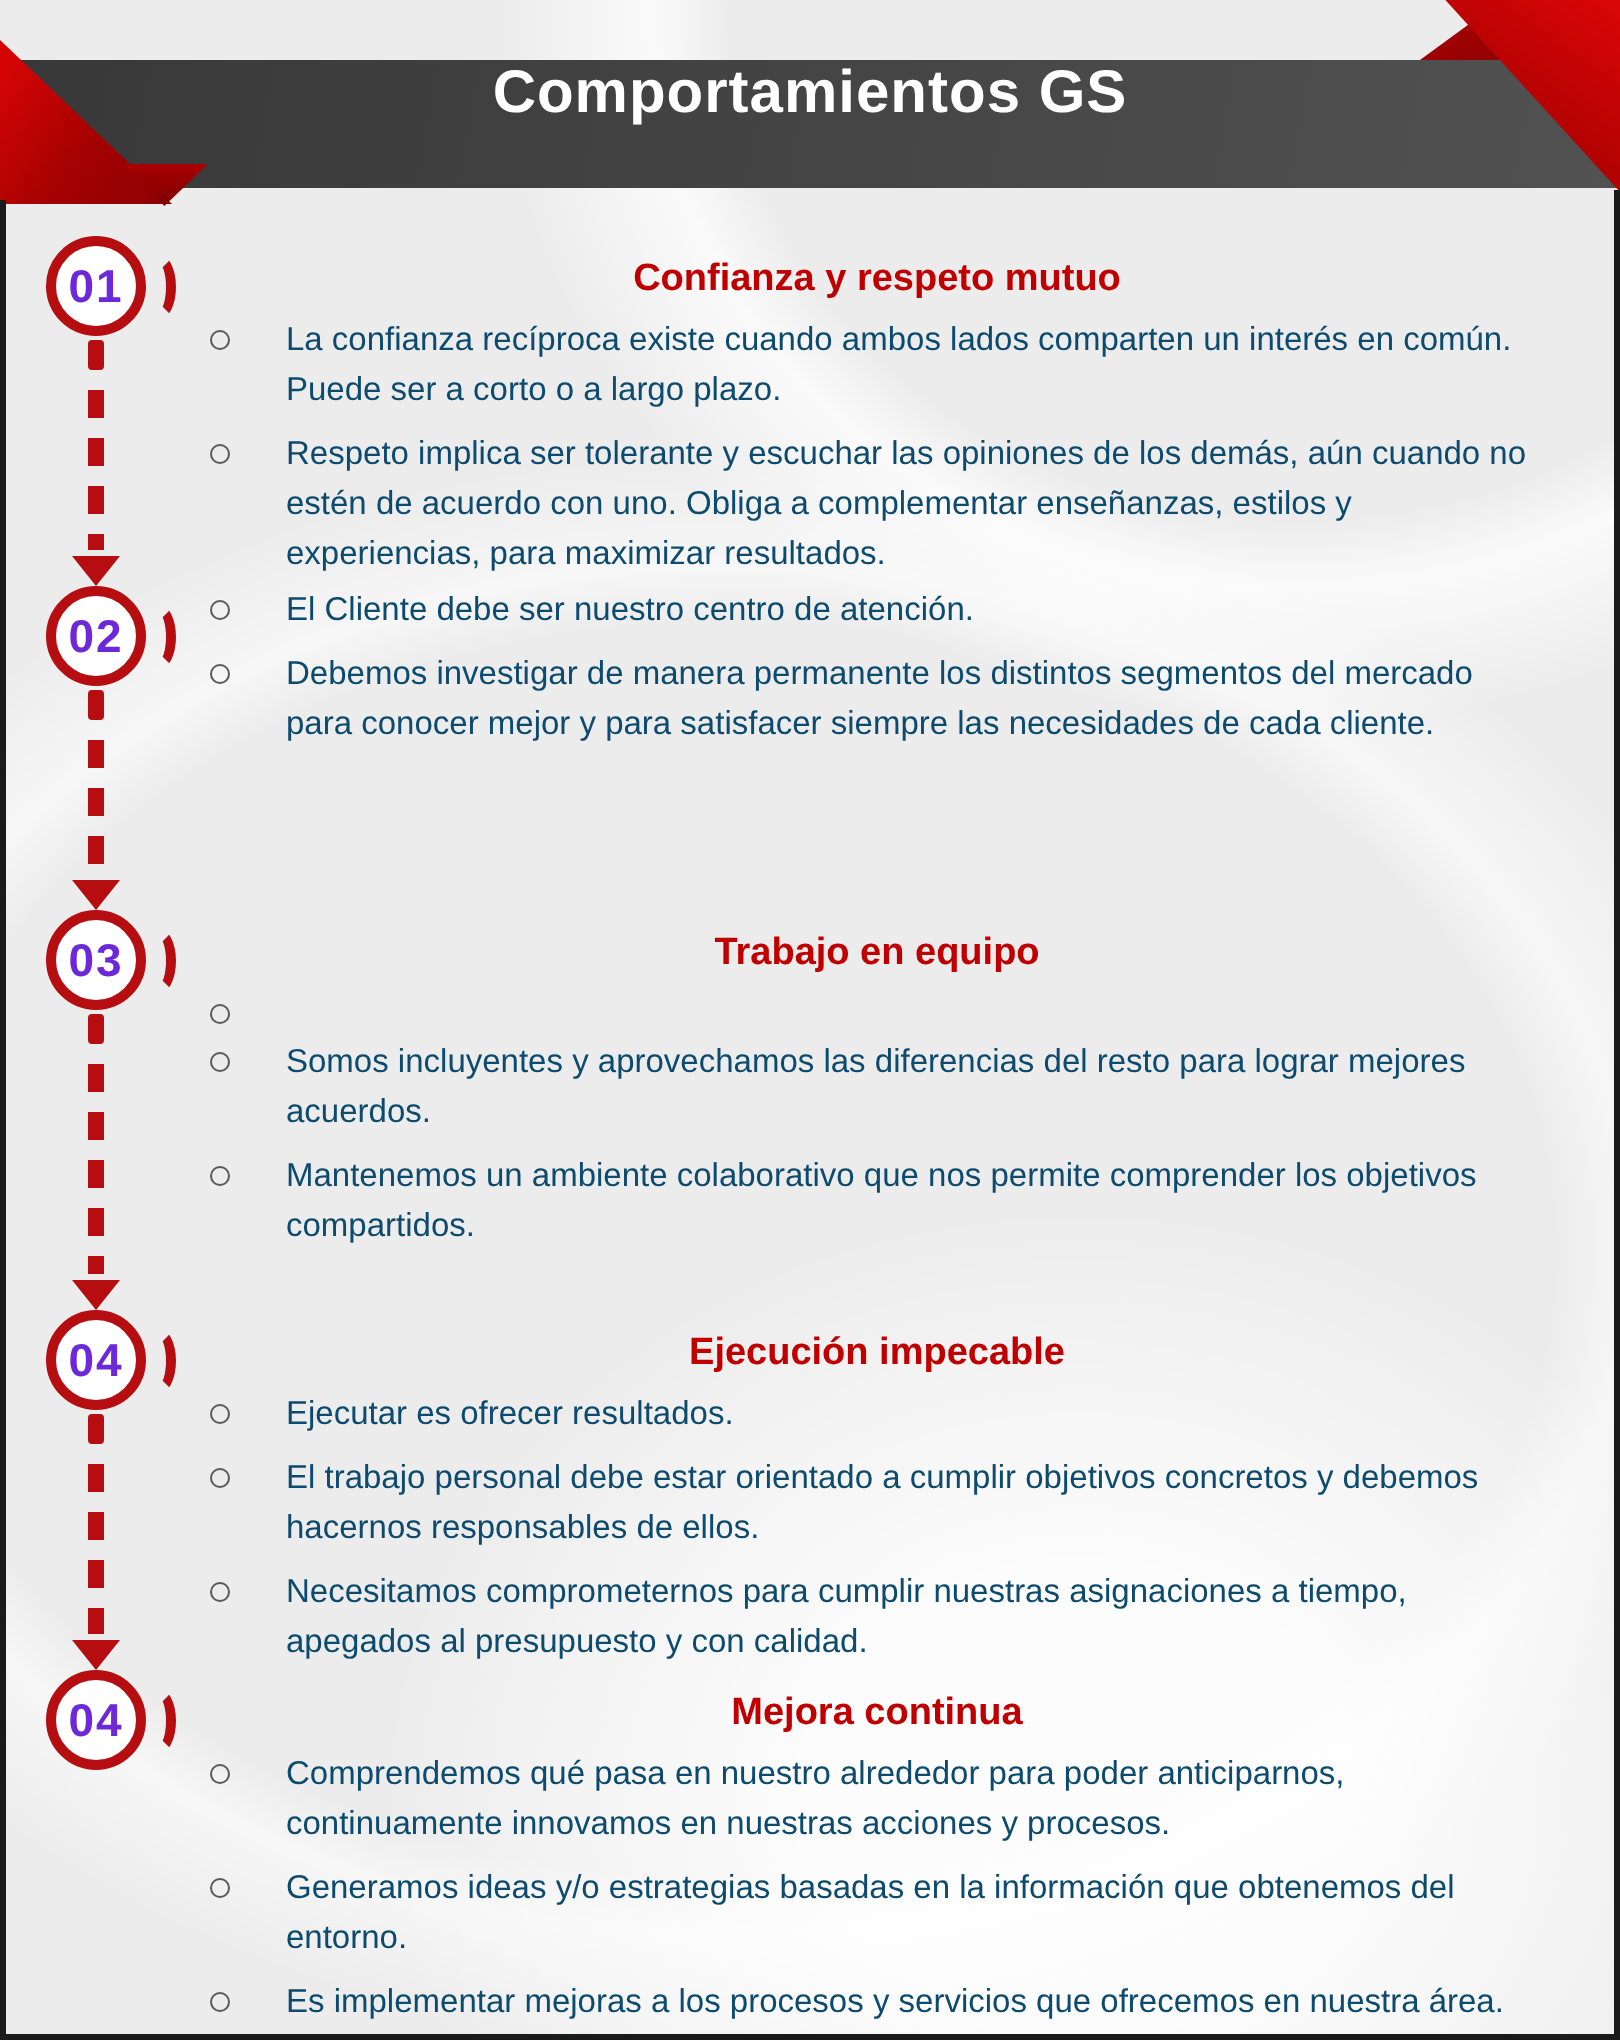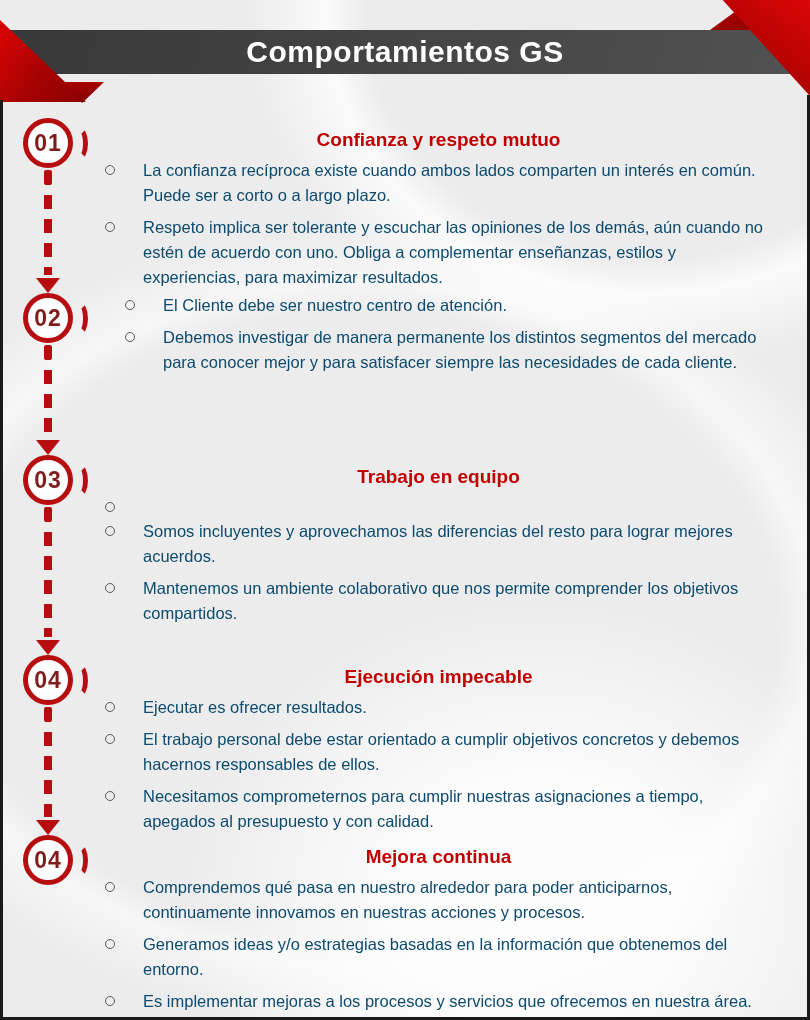--- a/index.html
+++ b/index.html
@@ -20,23 +20,23 @@
   .swoosh.s2{
     top:150px;left:-260px;width:1250px;height:950px;border-radius:50%;
     background:radial-gradient(closest-side, rgba(255,255,255,0) 66%, rgba(255,255,255,.55) 72%, rgba(255,255,255,0) 84%);
   }
   .swoosh.s3{
     bottom:-260px;right:-180px;width:900px;height:760px;border-radius:50%;
     background:radial-gradient(closest-side, rgba(255,255,255,.85) 30%, rgba(255,255,255,.35) 60%, rgba(255,255,255,0) 78%);
   }
   
   .banner{
-    position:absolute;left:0;top:30px;width:810px;height:44px;z-index:2;
+    position:absolute;left:0;top:30px;width:810px;height:64px;z-index:2;
     background:linear-gradient(100deg,#383838 0%,#474747 60%,#525252 100%);
-    display:flex;align-items:center;justify-content:center;
+    display:flex;align-items:flex-start;justify-content:center;
   }
   .banner-title{
     color:#ffffff;font-weight:bold;font-size:30px;letter-spacing:.5px;
   }
   
   .corner{position:absolute;z-index:3;}
   .tl-main{
     left:0;top:20px;width:86px;height:82px;
     background:linear-gradient(125deg,#d40404 10%,#a50202 55%,#8d0101 100%);
     clip-path:polygon(0 0,100% 100%,0 100%);
@@ -61,33 +61,33 @@
   .frame-left{left:0;top:100px;width:3px;height:920px;}
   .frame-right{left:807px;top:95px;width:3px;height:925px;}
   .frame-bottom{left:0;top:1017px;width:810px;height:3px;}
   
   .sections{
     position:absolute;left:20px;top:118px;width:772px;height:902px;
     display:flex;flex-direction:column;z-index:2;
   }
   .section{display:flex;}
   .section:nth-of-type(1){min-height:175px;}
-  .section:nth-of-type(2){min-height:162px;gap:20px;}
+  .section:nth-of-type(2){min-height:162px;}
   .section:nth-of-type(3){min-height:200px;}
   .section:nth-of-type(4){min-height:180px;}
   .section:nth-of-type(5){flex:1;}
   .timeline{
     position:relative;width:56px;flex:0 0 56px;
     display:flex;flex-direction:column;align-items:center;
   }
   .circle{
     width:50px;height:50px;border-radius:50%;
     border:5px solid var(--accent);background:#ffffff;
     display:flex;align-items:center;justify-content:center;
-    font-weight:bold;font-size:23px;letter-spacing:1px;color:#7f1d1d;
+    font-weight:bold;font-size:23px;letter-spacing:1px;color:#6d28d9;
     z-index:2;
   }
   .arc{
     position:absolute;left:calc(50% + 23px);top:9px;width:17px;height:33px;
     border:5px solid transparent;border-right-color:var(--accent);
     border-radius:50%;
   }
   .connector{
     flex:1;display:flex;flex-direction:column;align-items:center;width:8px;
   }

